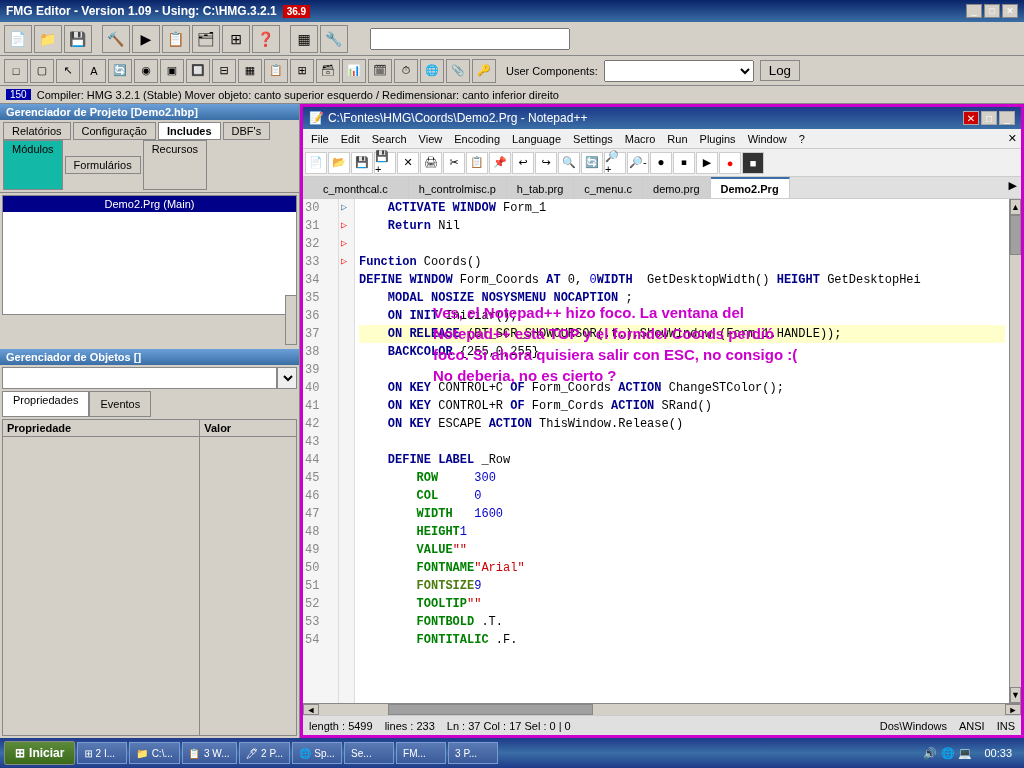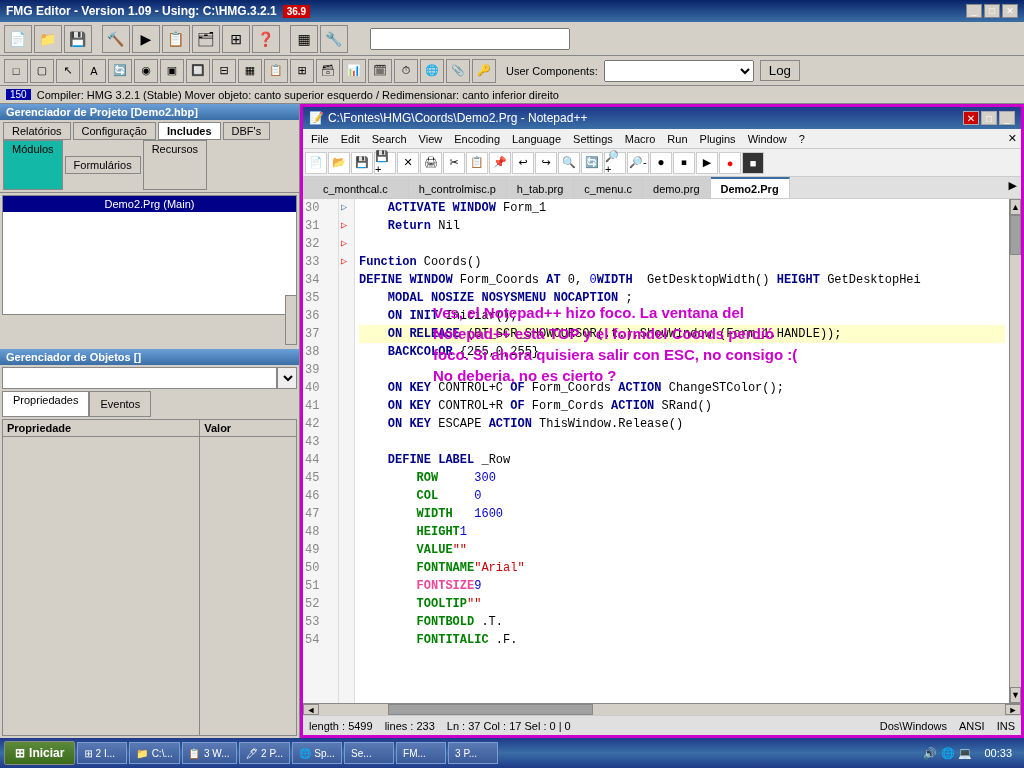--- a/index.html
+++ b/index.html
@@ -328,21 +328,21 @@
         <div class="code-line">&nbsp;&nbsp;&nbsp;&nbsp;<span class="kw" style="color:#00008b;font-weight:bold;">ON KEY</span> CONTROL+R <span class="kw" style="color:#00008b;font-weight:bold;">OF</span> Form_Cords <span class="kw" style="color:#00008b;font-weight:bold;">ACTION</span> SRand()</div>
         <div class="code-line">&nbsp;&nbsp;&nbsp;&nbsp;<span class="kw" style="color:#00008b;font-weight:bold;">ON KEY</span> ESCAPE <span class="kw" style="color:#00008b;font-weight:bold;">ACTION</span> ThisWindow.Release()</div>
         <div class="code-line">&nbsp;</div>
         <div class="code-line">&nbsp;&nbsp;&nbsp;&nbsp;<span class="kw" style="color:#00008b;font-weight:bold;">DEFINE LABEL</span> _Row</div>
         <div class="code-line">&nbsp;&nbsp;&nbsp;&nbsp;&nbsp;&nbsp;&nbsp;&nbsp;<span class="kw2" style="color:#008000;font-weight:bold;">ROW</span>&nbsp;&nbsp;&nbsp;&nbsp; <span class="num" style="color:#0000cc;">300</span></div>
         <div class="code-line">&nbsp;&nbsp;&nbsp;&nbsp;&nbsp;&nbsp;&nbsp;&nbsp;<span class="kw2" style="color:#008000;font-weight:bold;">COL</span>&nbsp;&nbsp;&nbsp;&nbsp; <span class="num" style="color:#0000cc;">0</span></div>
         <div class="code-line">&nbsp;&nbsp;&nbsp;&nbsp;&nbsp;&nbsp;&nbsp;&nbsp;<span class="kw2" style="color:#008000;font-weight:bold;">WIDTH</span>&nbsp;&nbsp; <span class="num" style="color:#0000cc;">1600</span></div>
         <div class="code-line">&nbsp;&nbsp;&nbsp;&nbsp;&nbsp;&nbsp;&nbsp;&nbsp;<span class="kw2" style="color:#008000;font-weight:bold;">HEIGHT</span> <span class="num" style="color:#0000cc;">1</span></div>
         <div class="code-line">&nbsp;&nbsp;&nbsp;&nbsp;&nbsp;&nbsp;&nbsp;&nbsp;<span class="kw2" style="color:#008000;font-weight:bold;">VALUE</span> <span class="str" style="color:#cc0000;">""</span></div>
         <div class="code-line">&nbsp;&nbsp;&nbsp;&nbsp;&nbsp;&nbsp;&nbsp;&nbsp;<span class="kw2" style="color:#008000;font-weight:bold;">FONTNAME</span> <span class="str" style="color:#cc0000;">"Arial"</span></div>
-        <div class="code-line">&nbsp;&nbsp;&nbsp;&nbsp;&nbsp;&nbsp;&nbsp;&nbsp;<span class="kw2" style="color:#ec4899;font-weight:bold;">FONTSIZE</span> <span class="num" style="color:#0000cc;">9</span></div>
+        <div class="code-line">&nbsp;&nbsp;&nbsp;&nbsp;&nbsp;&nbsp;&nbsp;&nbsp;<span class="kw2" style="color:#4d7c0f;font-weight:bold;">FONTSIZE</span> <span class="num" style="color:#0000cc;">9</span></div>
         <div class="code-line">&nbsp;&nbsp;&nbsp;&nbsp;&nbsp;&nbsp;&nbsp;&nbsp;<span class="kw2" style="color:#008000;font-weight:bold;">TOOLTIP</span> <span class="str" style="color:#cc0000;">""</span></div>
         <div class="code-line">&nbsp;&nbsp;&nbsp;&nbsp;&nbsp;&nbsp;&nbsp;&nbsp;<span class="kw2" style="color:#008000;font-weight:bold;">FONTBOLD</span> .T.</div>
         <div class="code-line">&nbsp;&nbsp;&nbsp;&nbsp;&nbsp;&nbsp;&nbsp;&nbsp;<span class="kw2" style="color:#008000;font-weight:bold;">FONTITALIC</span> .F.</div>
       </div>
 
       <div style="width:12px;background:#d4d0c8;border-left:1px solid #888;display:flex;flex-direction:column;">
         <div style="height:16px;background:#d4d0c8;border:1px solid #888;display:flex;align-items:center;justify-content:center;cursor:pointer;font-size:9px;">▲</div>
         <div style="flex:1;position:relative;overflow:hidden;">
           <div style="position:absolute;top:0;width:100%;height:40px;background:#a0a0a0;border:1px solid #888;"></div>
         </div>

